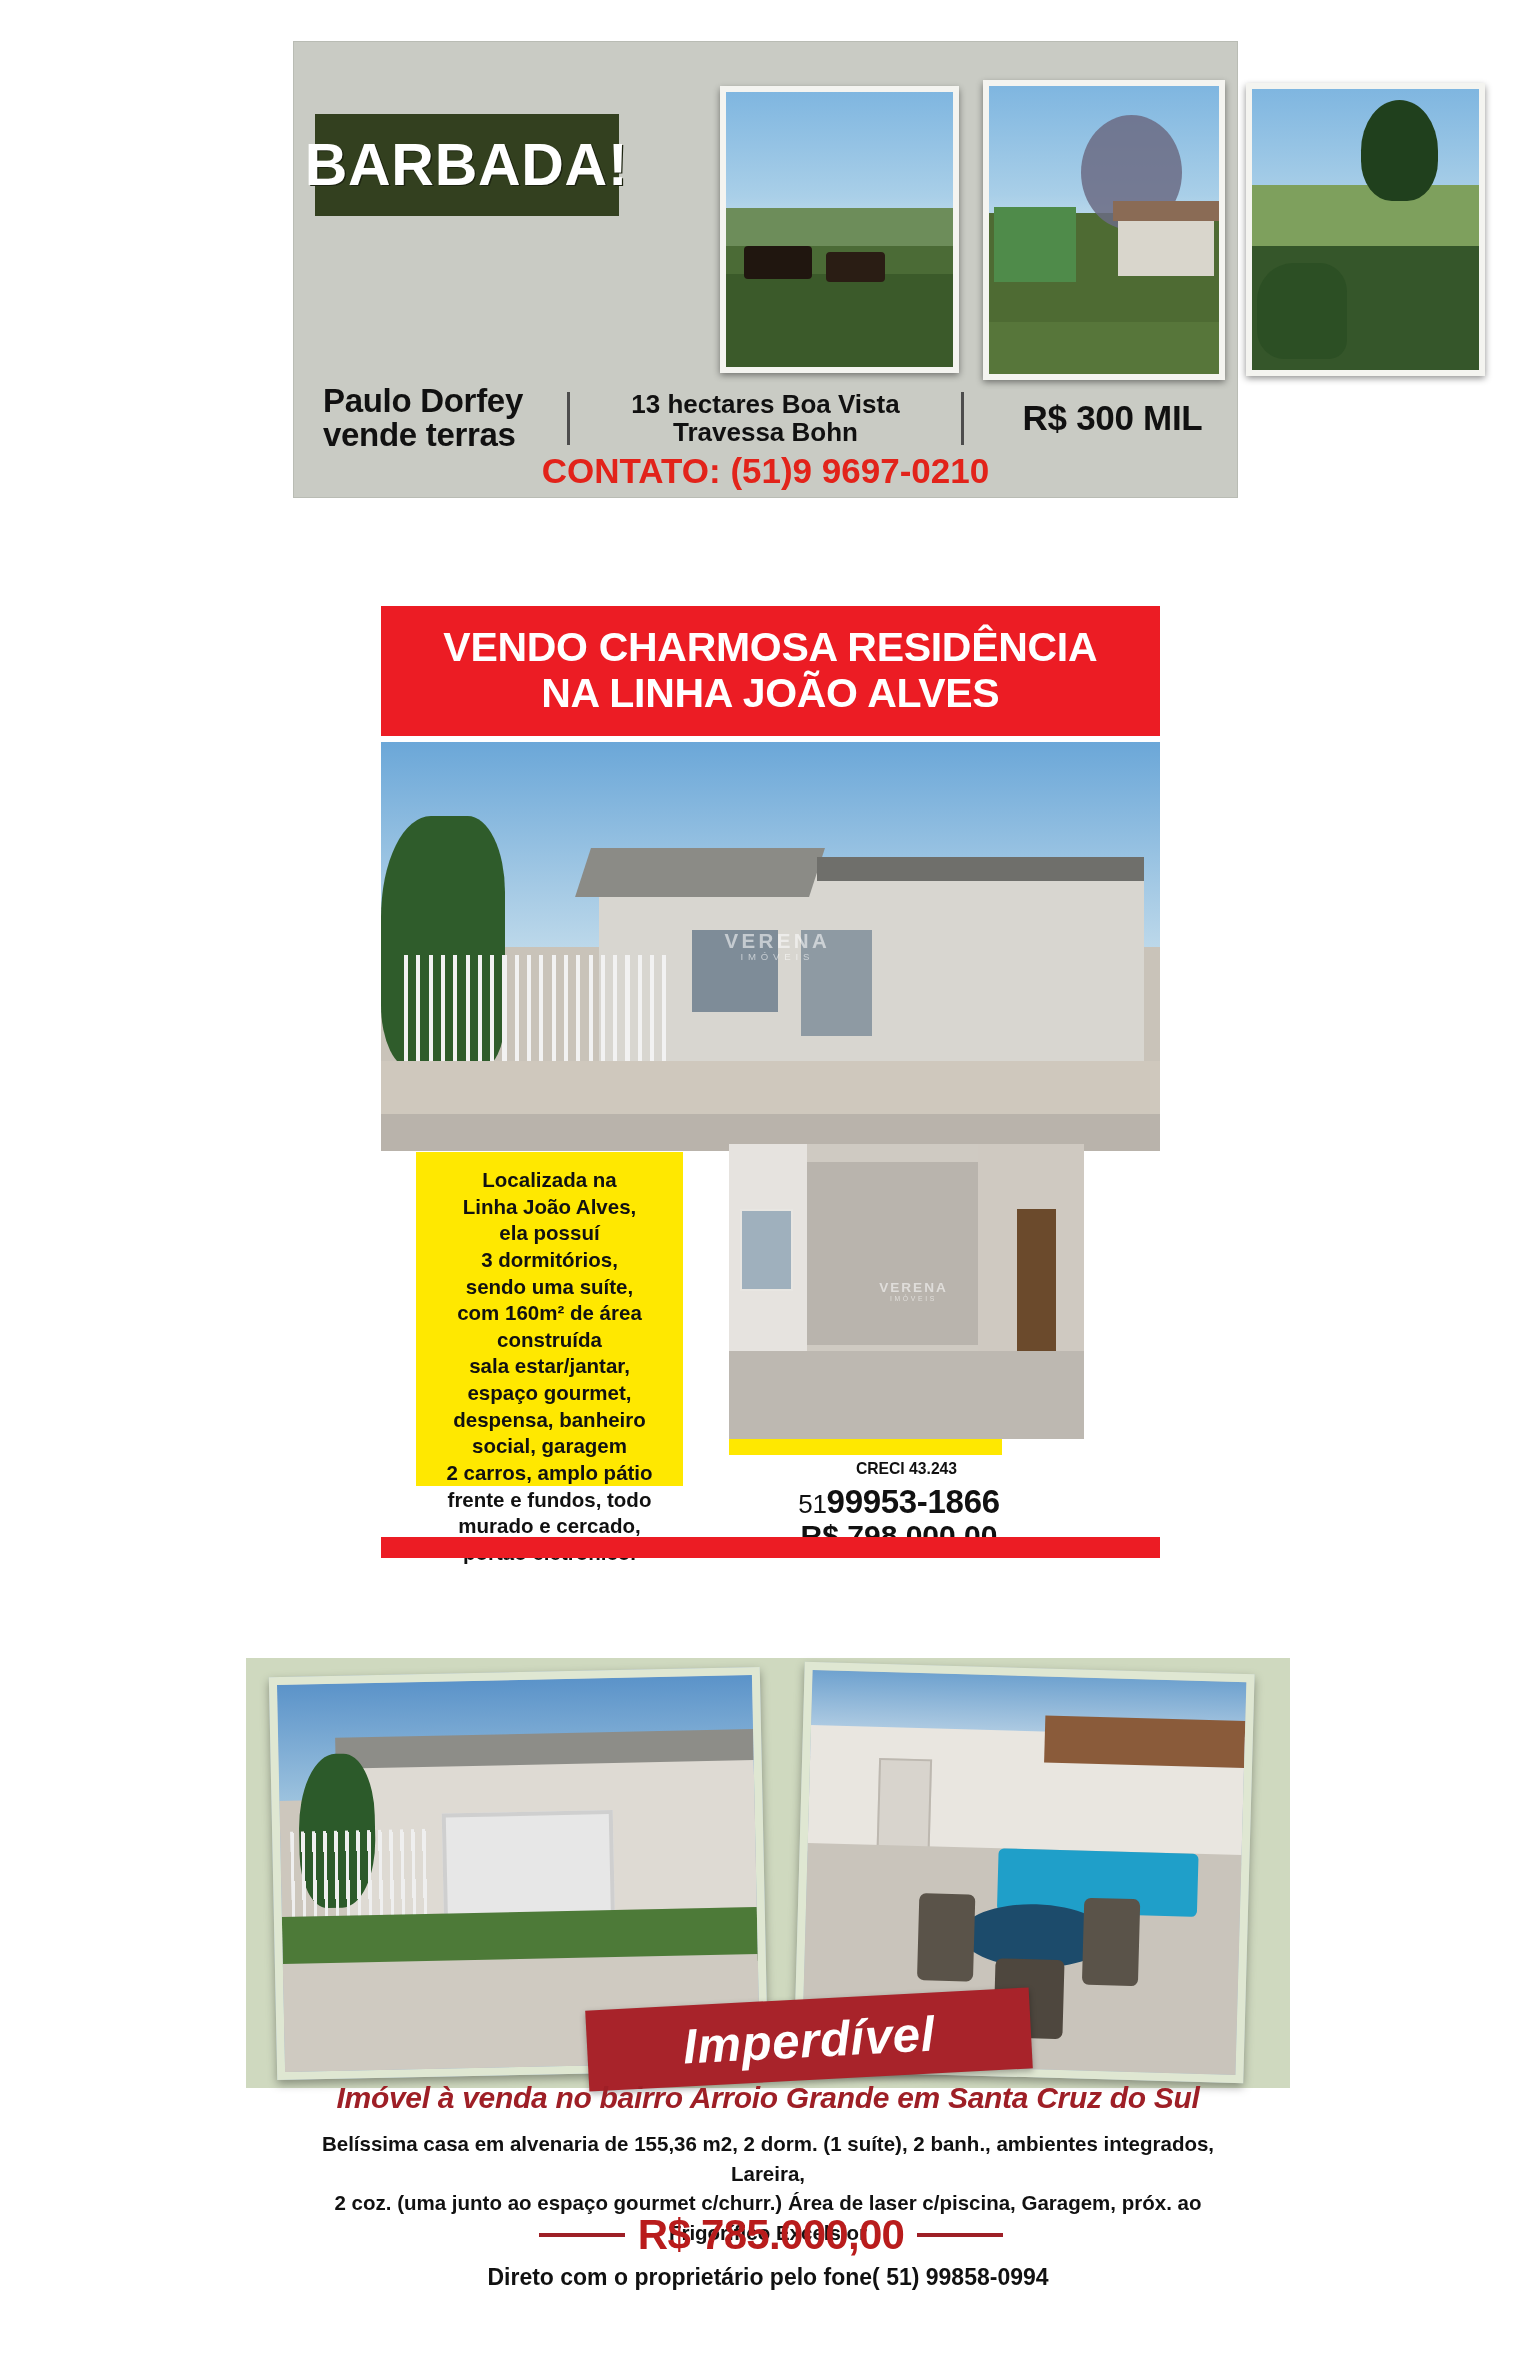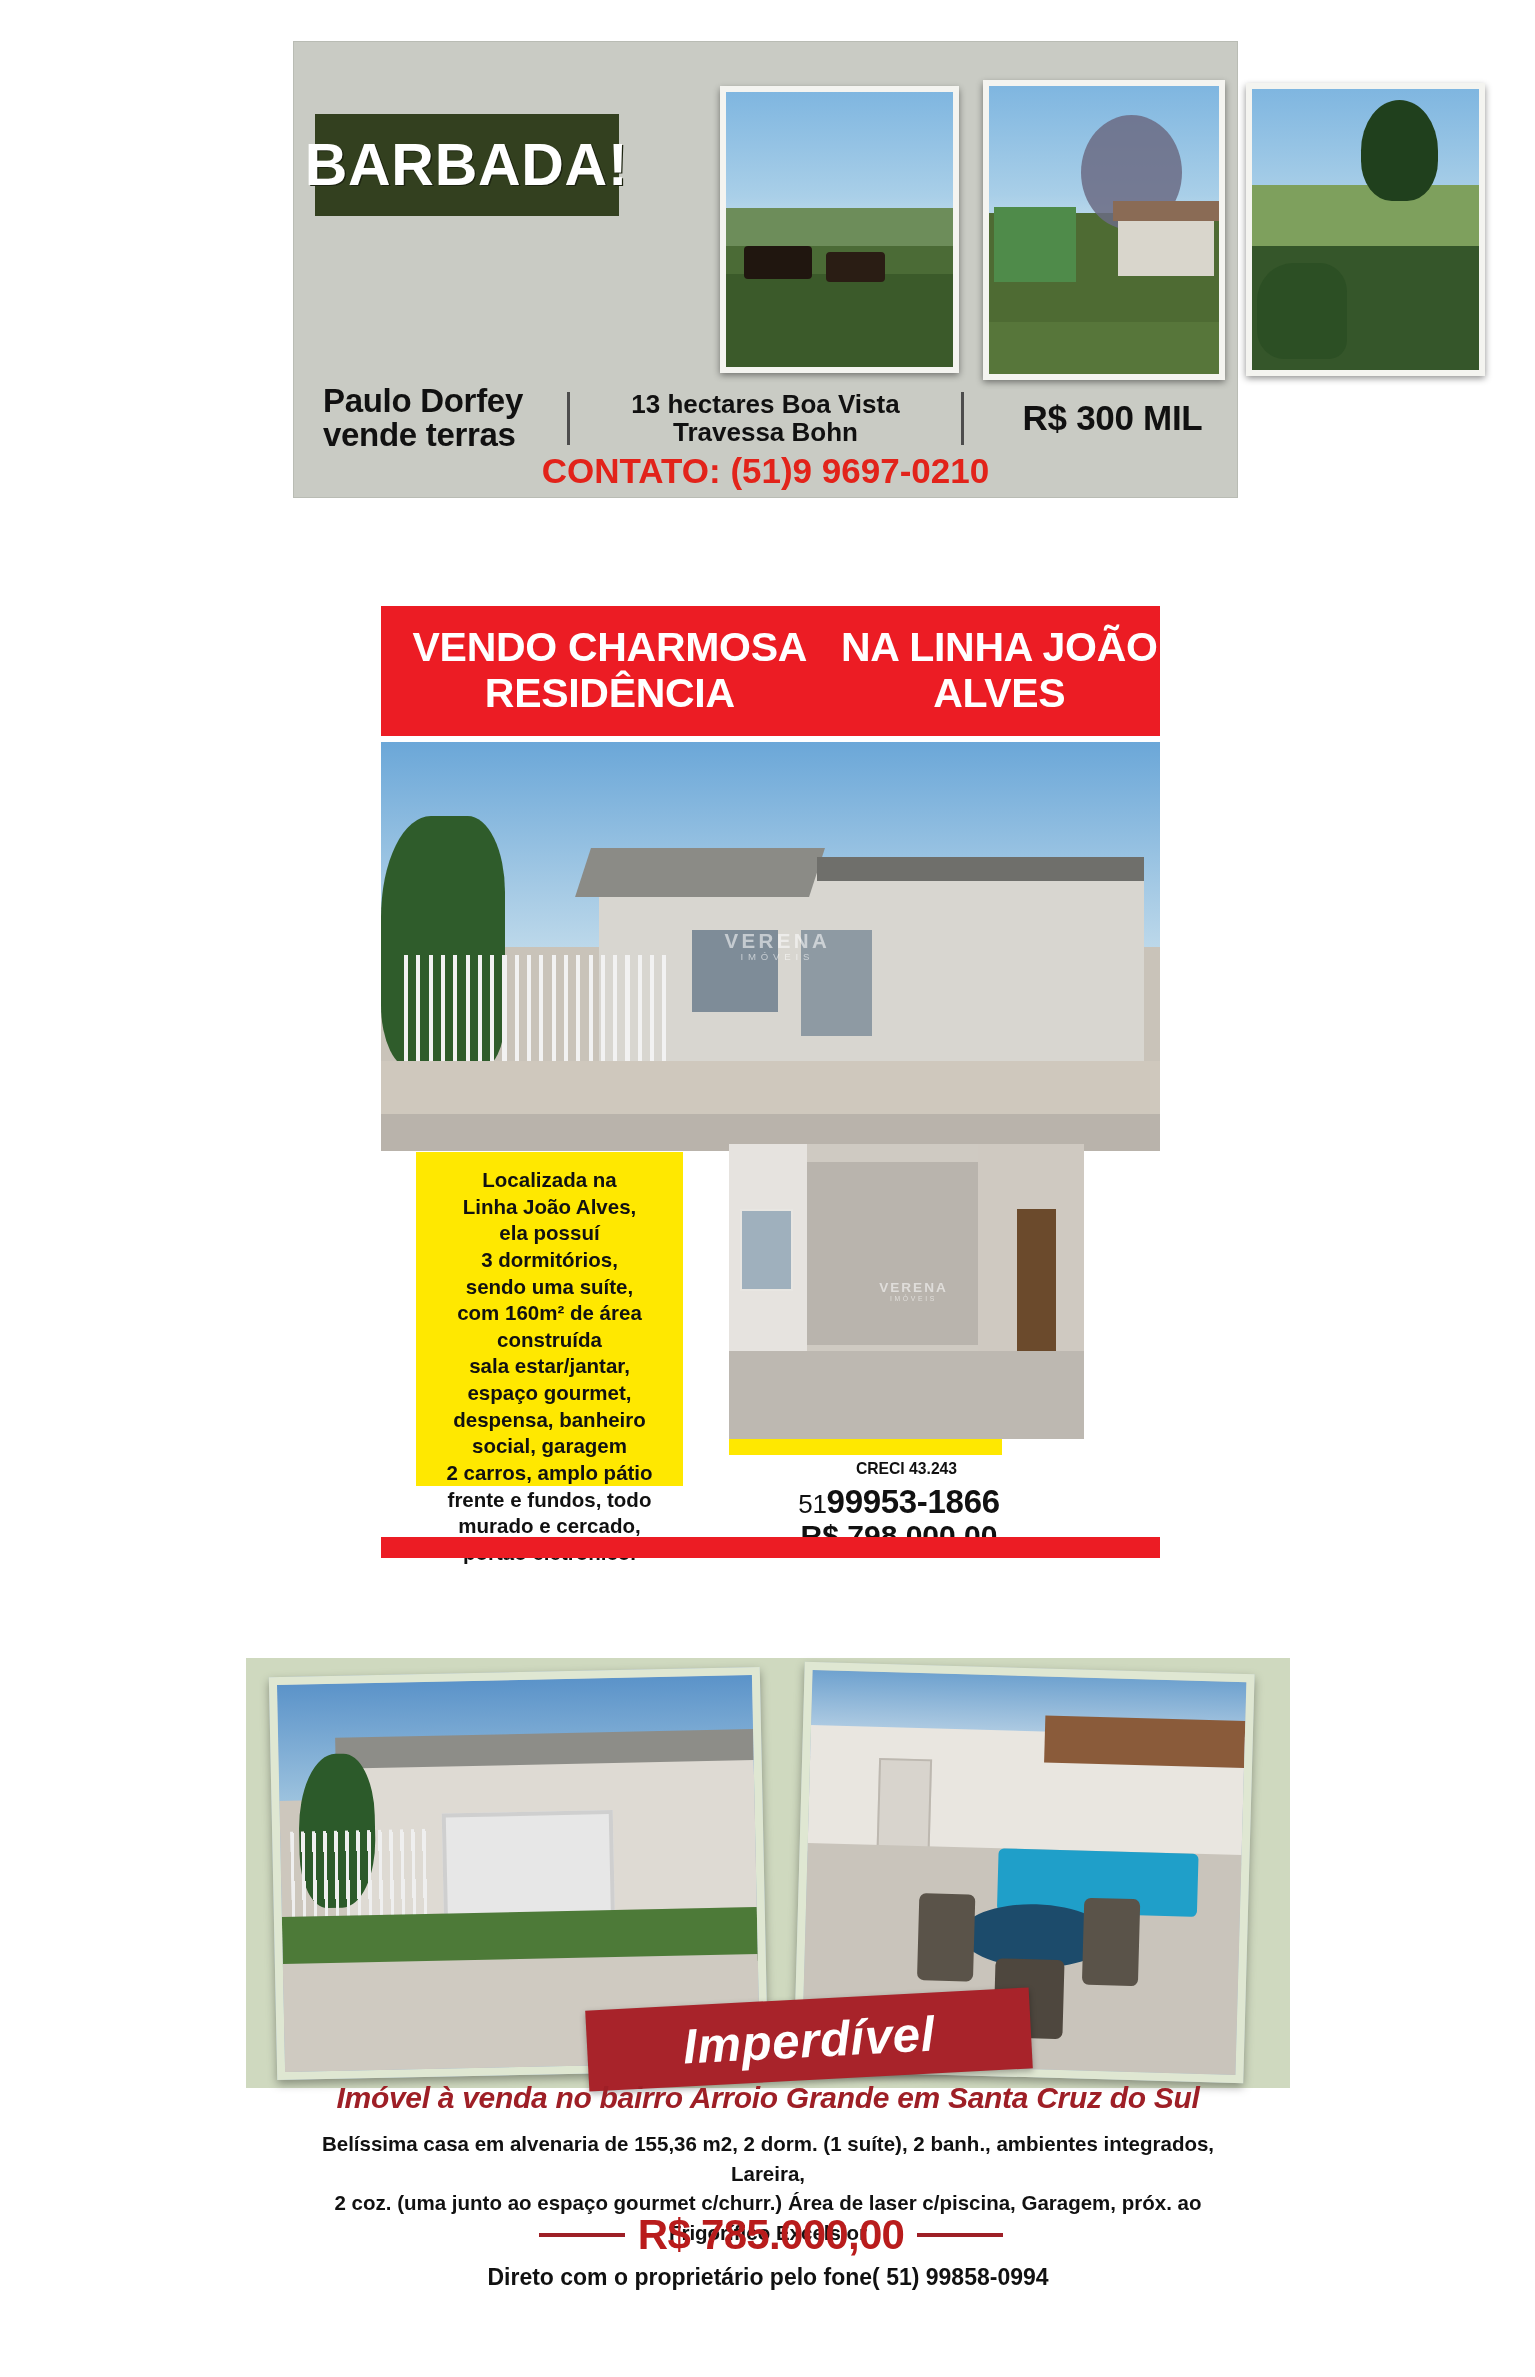--- a/index.html
+++ b/index.html
@@ -128,21 +128,21 @@
     top: 606px;
     width: 786px;
     height: 953px;
     background: #ffffff;
   }
   .ad2-header {
     position: absolute; left: 6.8px; top: 0;
     width: 779px; height: 130px;
     background: #ec1c24;
     color: #ffffff;
-    display: flex; flex-direction: row;
+    display: flex; flex-direction: column;
     align-items: center; justify-content: center;
     text-align: center;
     font-weight: bold;
     font-size: 41px;
     line-height: 1.12;
     letter-spacing: -0.3px;
   }
   .ad2-hero {
     position: absolute; left: 6.8px; top: 136px;
     width: 779px; height: 409px;

